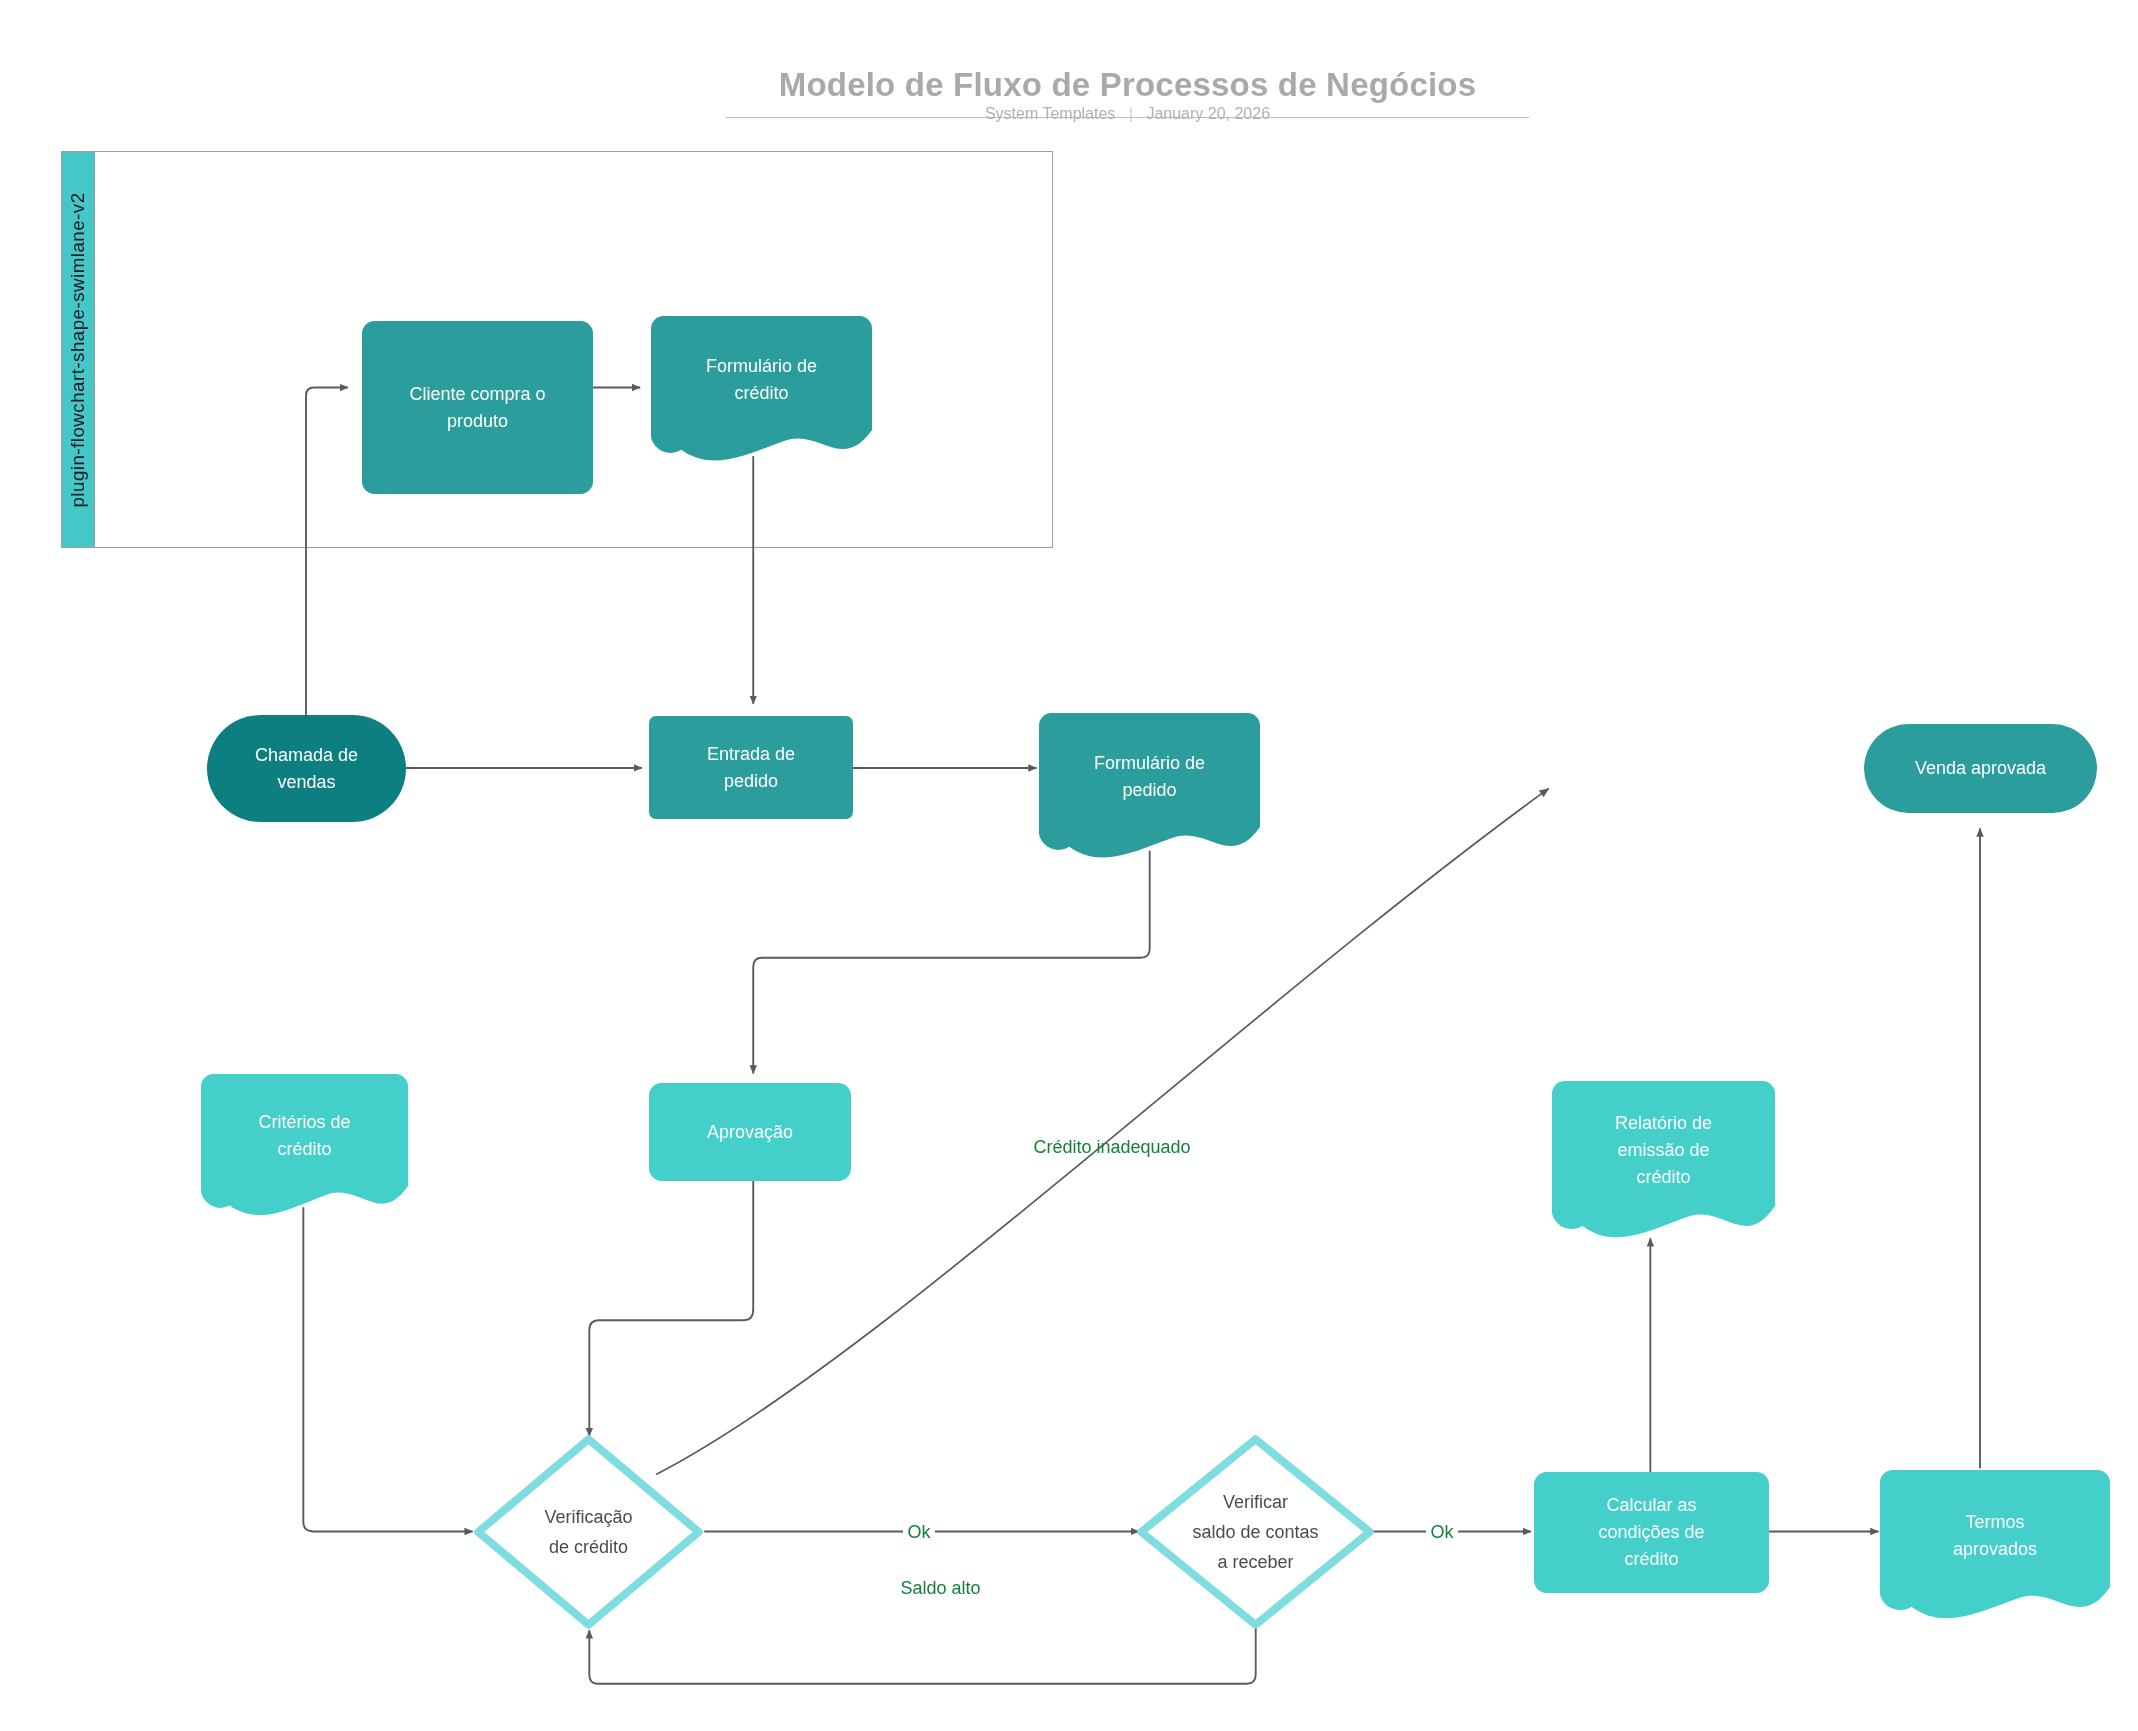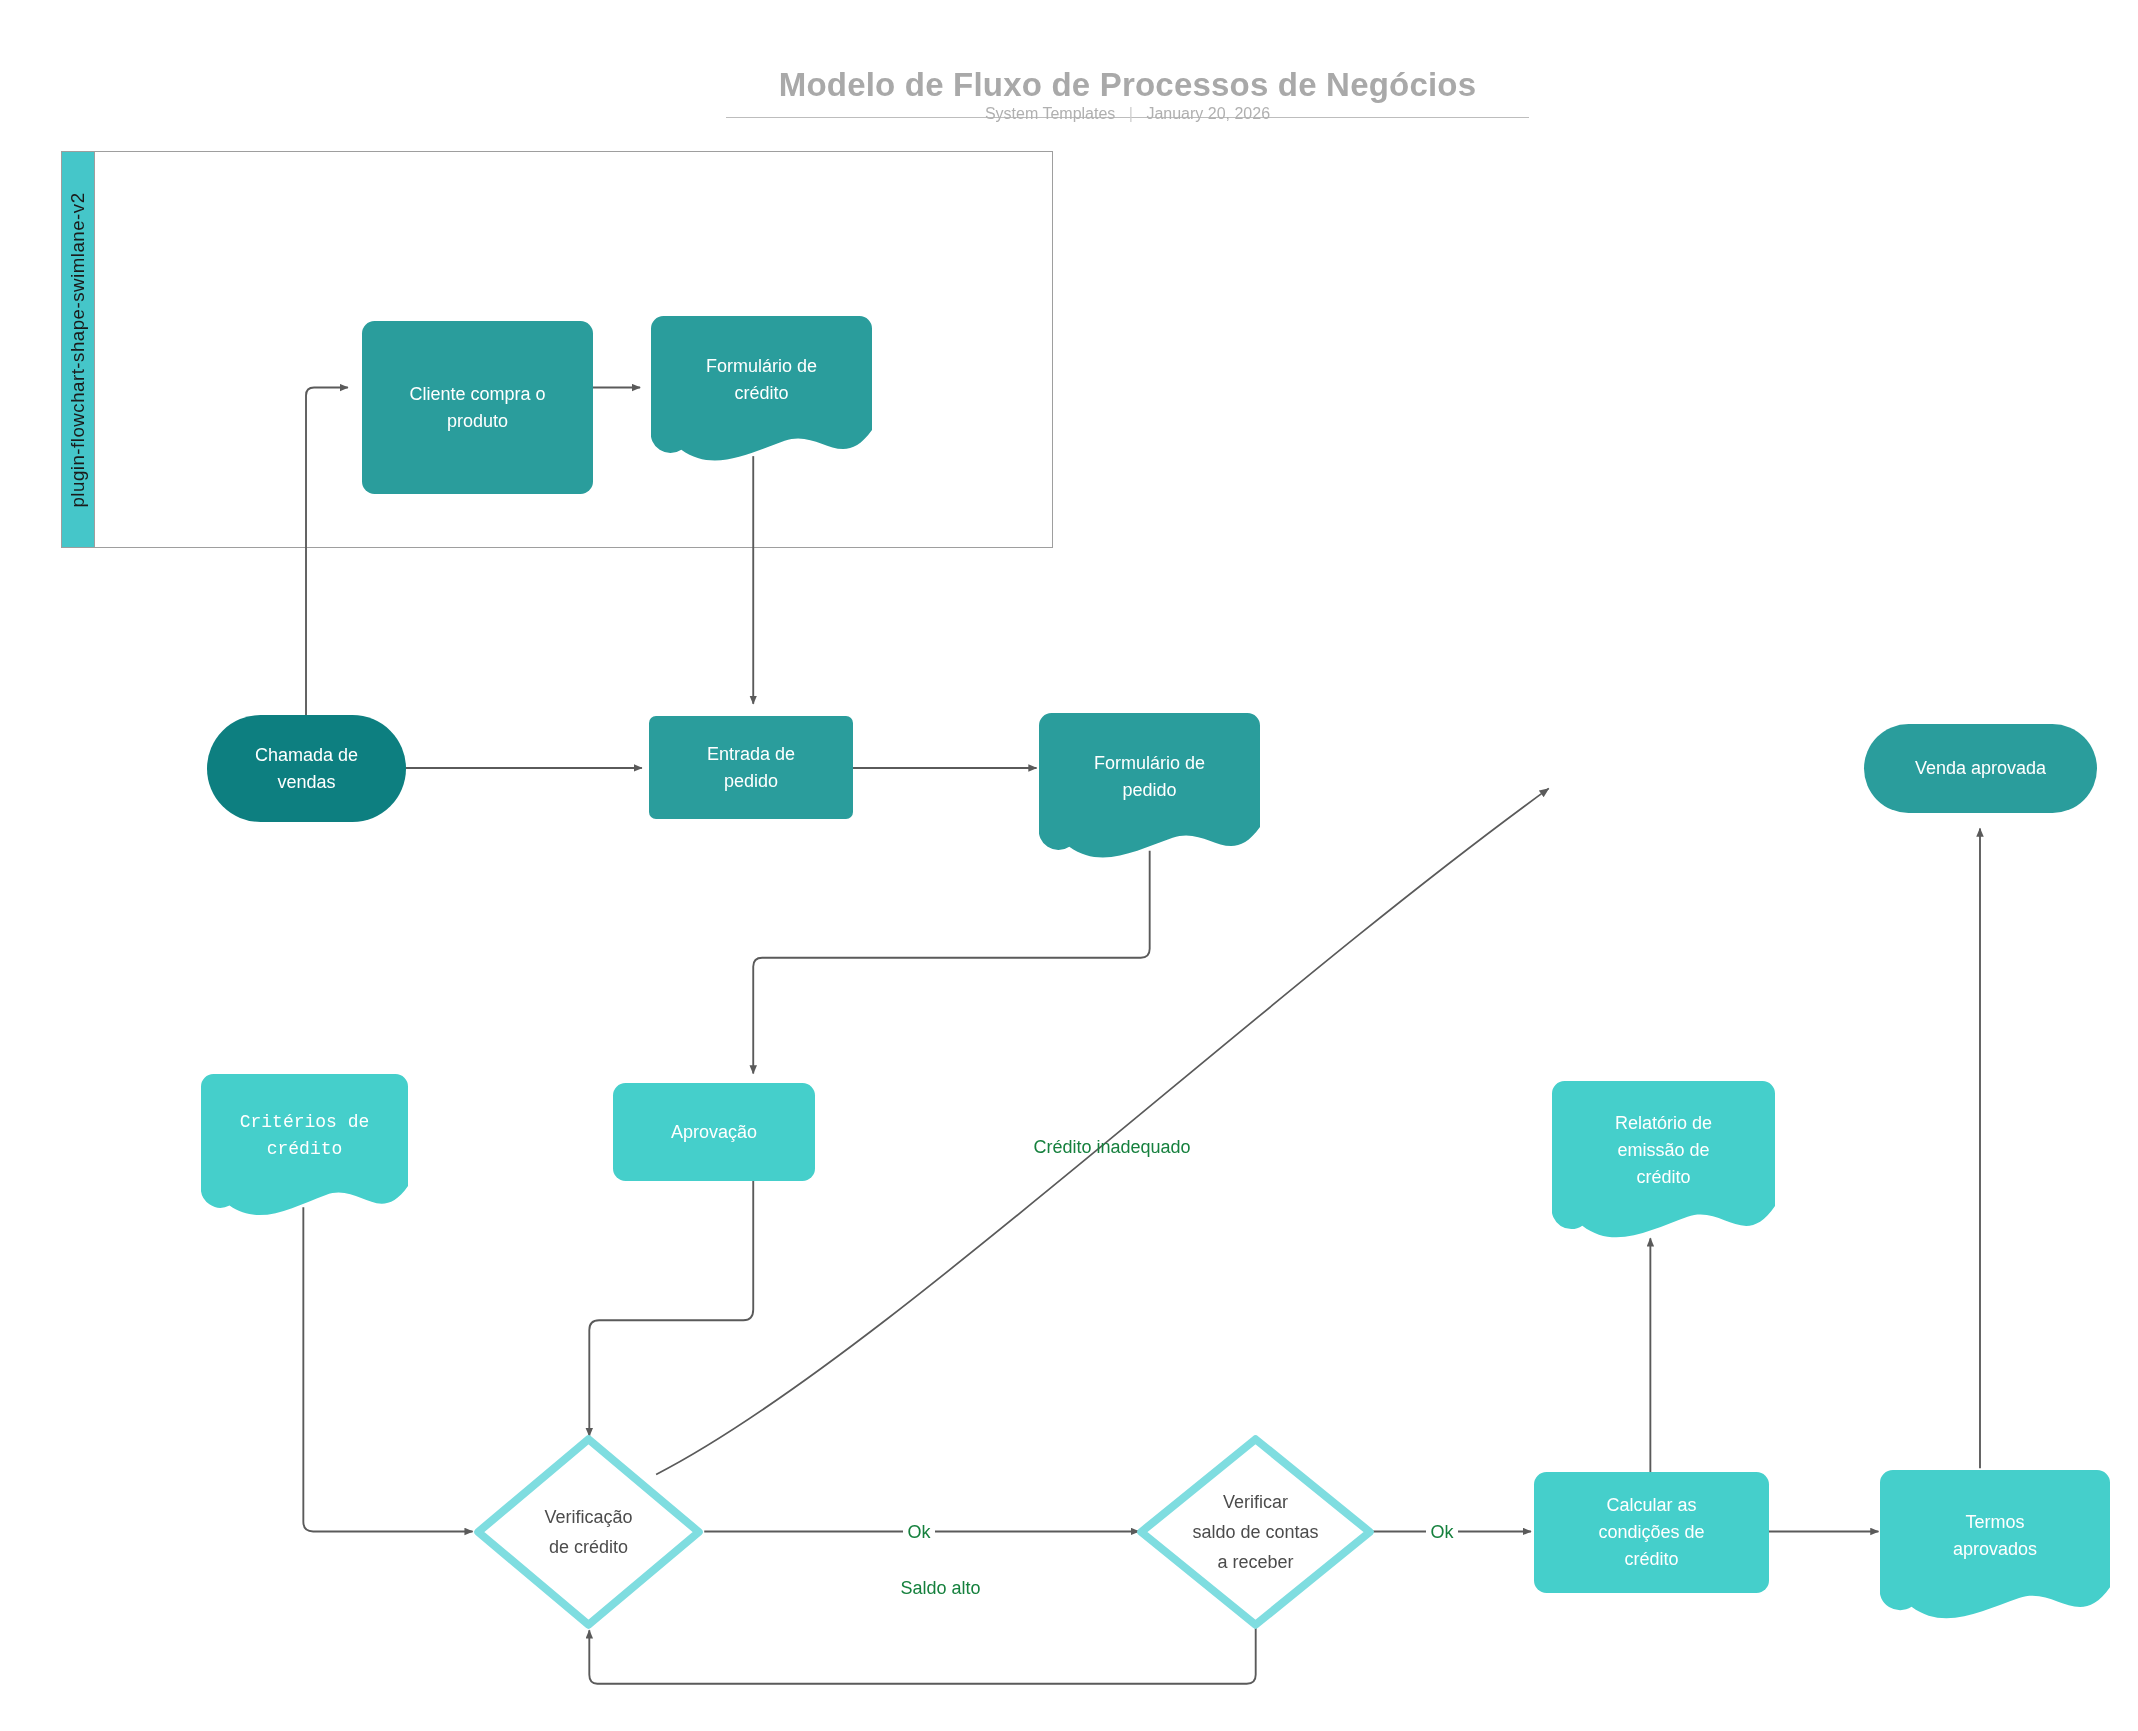--- a/index.html
+++ b/index.html
@@ -191,34 +191,34 @@
     </div>
   </div>
 
 
   <div class="node pill fill-mid" style="left:1864px; top:724px; width:233px; height:89px;">
     <div class="lbl">
       <div>Venda aprovada</div>
     </div>
   </div>
 
-  <div class="node doc" style="left:201px; top:1074px; width:207px; height:144px;font-family:Liberation Mono, monospace;">
+  <div class="node doc" style="left:201px; top:1074px; width:207px; height:144px;">
     <svg class="docshape" viewBox="0 0 232 162" preserveAspectRatio="none">
       <path d="M14,0 H218 A14,14 0 0 1 232,14 V126
                C200,172 178,122 140,136
                C102,150 66,172 32,148
                A22,22 0 0 1 0,126 V14 A14,14 0 0 1 14,0 Z" fill="#45cfcb"></path>
     </svg>
     <div class="lbl">
       <div>Critérios de</div>
       <div>crédito</div>
     </div>
   </div>
 
-  <div class="node rrect fill-light" style="left:613px; top:1083px; width:202px; height:98px;">
+  <div class="node rrect fill-light" style="left:649px; top:1083px; width:202px; height:98px;">
     <div class="lbl">
       <div>Aprovação</div>
     </div>
   </div>
 
   <div class="node doc" style="left:1552px; top:1081px; width:223px; height:159px;">
     <svg class="docshape" viewBox="0 0 250 178" preserveAspectRatio="none">
       <path d="M14,0 H236 A14,14 0 0 1 250,14 V140
                C216,190 192,138 152,152
                C112,166 70,190 34,162

